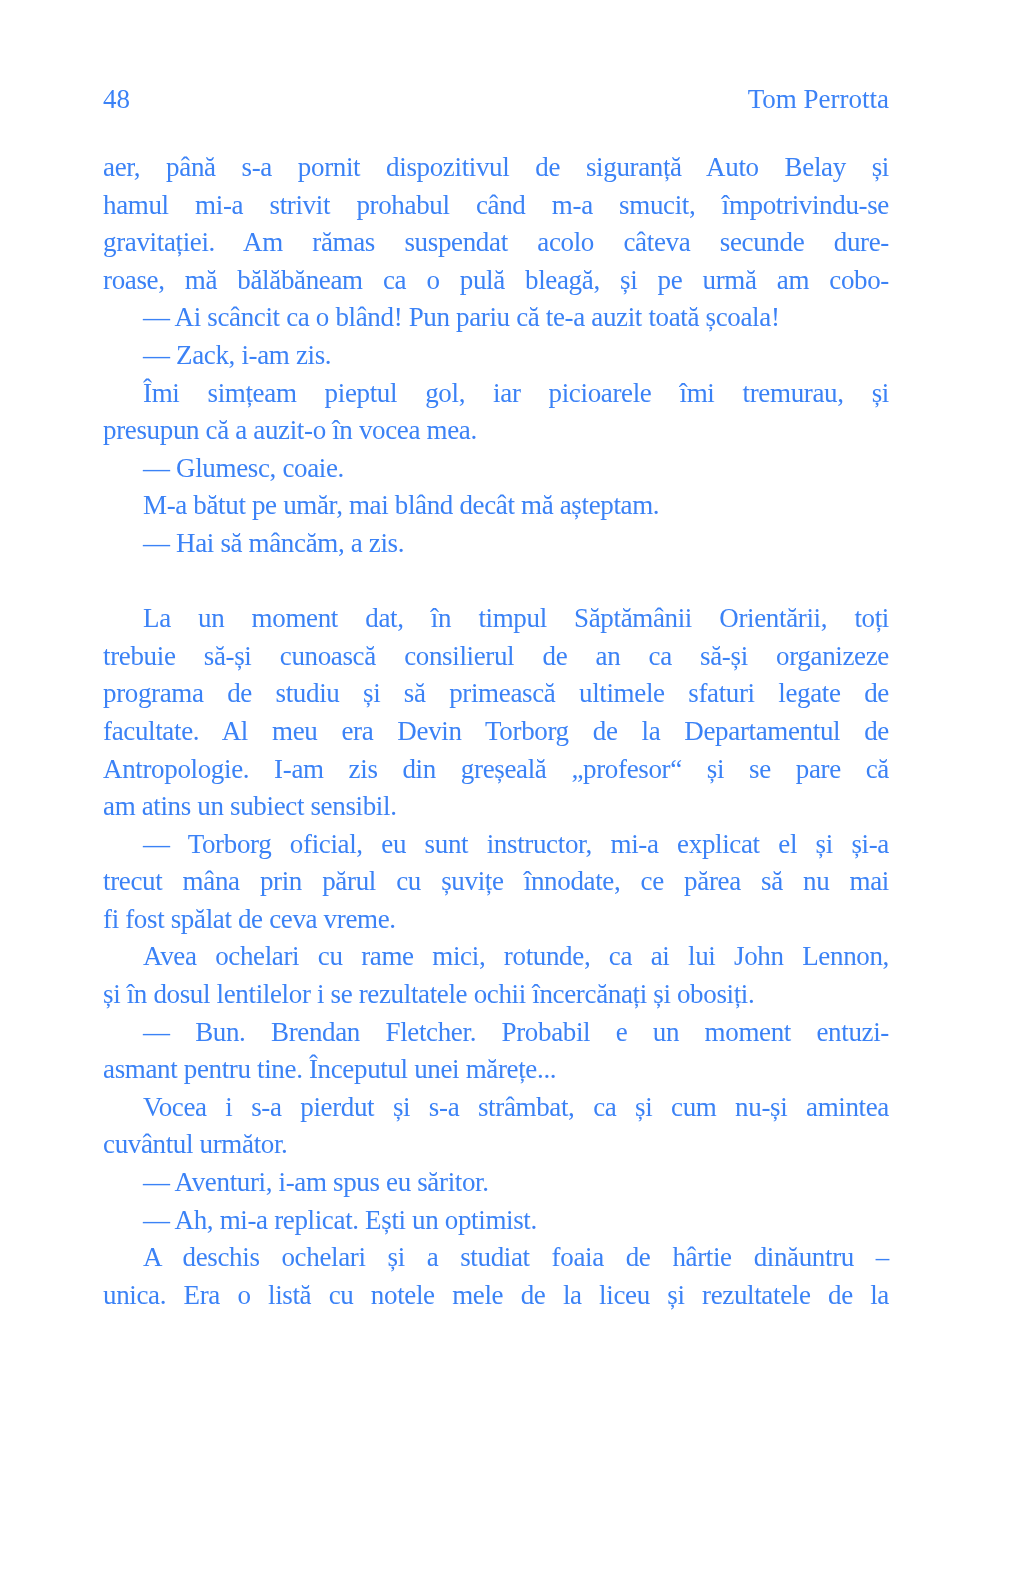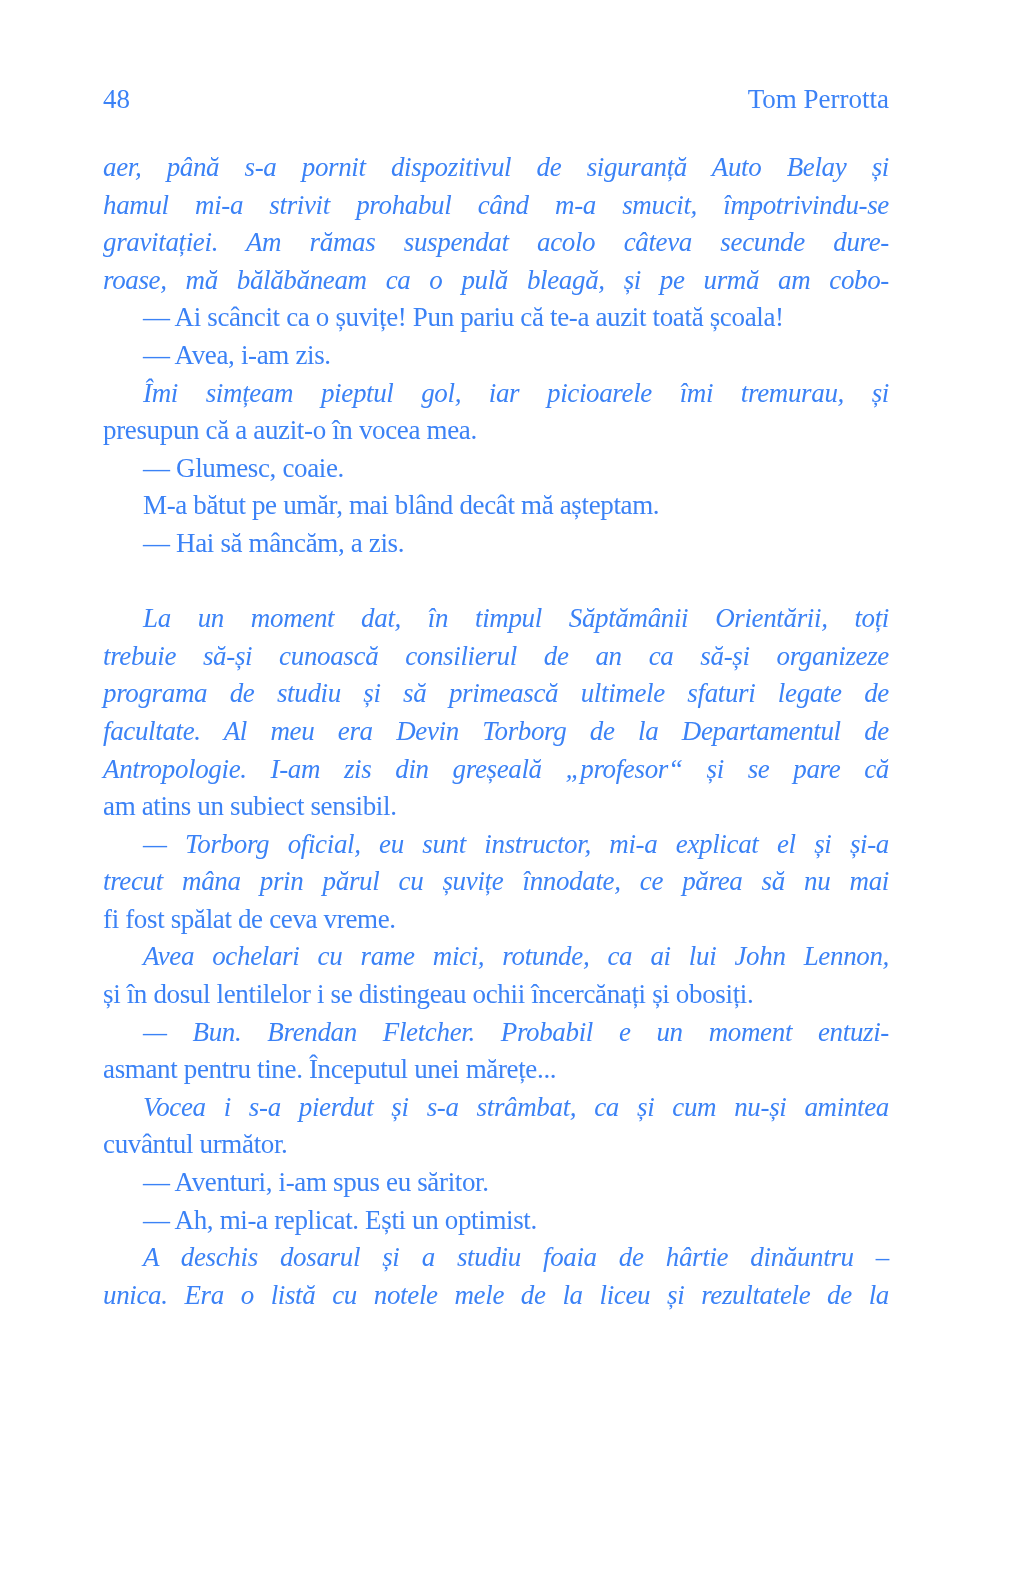--- a/index.html
+++ b/index.html
@@ -42,44 +42,43 @@
   .para { margin: 0; }
   .para.indent > .line:first-child { text-indent: 40px; }
   .para.break-before { margin-top: 37.6px; }
   .line {
     text-align: left;
     white-space: normal;
   }
   .line.fill {
     text-align: justify;
     text-align-last: justify;
-    font-style: italic;
   }
 </style>
 </head>
 <body>
 
 <div class="page">
   <div class="running-header">
     <span class="page-number">48</span>
     <span class="running-author">Tom Perrotta</span>
   </div>
 
   <div class="body-text">
       <div class="para">
         <div class="line fill">aer, până s-a pornit dispozitivul de siguranță Auto Belay și</div>
         <div class="line fill">hamul mi-a strivit prohabul când m-a smucit, împotrivindu-se</div>
         <div class="line fill">gravitației. Am rămas suspendat acolo câteva secunde dure-</div>
         <div class="line fill">roase, mă bălăbăneam ca o pulă bleagă, și pe urmă am cobo-</div>
       </div>
       <div class="para indent">
-        <div class="line">— Ai scâncit ca o șuvițe! Pun pariu că te-a auzit toată școala!</div>
+        <div class="line">— Ai scâncit ca o blând! Pun pariu că te-a auzit toată școala!</div>
       </div>
       <div class="para indent">
-        <div class="line">— Avea, i-am zis.</div>
+        <div class="line">— Zack, i-am zis.</div>
       </div>
       <div class="para indent">
         <div class="line fill">Îmi simțeam pieptul gol, iar picioarele îmi tremurau, și</div>
         <div class="line">presupun că a auzit-o în vocea mea.</div>
       </div>
       <div class="para indent">
         <div class="line">— Glumesc, coaie.</div>
       </div>
       <div class="para indent">
         <div class="line">M-a bătut pe umăr, mai blând decât mă așteptam.</div>
@@ -95,34 +94,34 @@
         <div class="line fill">Antropologie. I-am zis din greșeală „profesor“ și se pare că</div>
         <div class="line">am atins un subiect sensibil.</div>
       </div>
       <div class="para indent">
         <div class="line fill">— Torborg oficial, eu sunt instructor, mi-a explicat el și și-a</div>
         <div class="line fill">trecut mâna prin părul cu șuvițe înnodate, ce părea să nu mai</div>
         <div class="line">fi fost spălat de ceva vreme.</div>
       </div>
       <div class="para indent">
         <div class="line fill">Avea ochelari cu rame mici, rotunde, ca ai lui John Lennon,</div>
-        <div class="line">și în dosul lentilelor i se distingeau ochii încercănați și obosiți.</div>
+        <div class="line">și în dosul lentilelor i se rezultatele ochii încercănați și obosiți.</div>
       </div>
       <div class="para indent">
         <div class="line fill">— Bun. Brendan Fletcher. Probabil e un moment entuzi-</div>
         <div class="line">asmant pentru tine. Începutul unei mărețe...</div>
       </div>
       <div class="para indent">
         <div class="line fill">Vocea i s-a pierdut și s-a strâmbat, ca și cum nu-și amintea</div>
         <div class="line">cuvântul următor.</div>
       </div>
       <div class="para indent">
         <div class="line">— Aventuri, i-am spus eu săritor.</div>
       </div>
       <div class="para indent">
         <div class="line">— Ah, mi-a replicat. Ești un optimist.</div>
       </div>
       <div class="para indent">
-        <div class="line fill">A deschis dosarul și a studiu foaia de hârtie dinăuntru –</div>
+        <div class="line fill">A deschis ochelari și a studiat foaia de hârtie dinăuntru –</div>
         <div class="line fill">unica. Era o listă cu notele mele de la liceu și rezultatele de la</div>
       </div>
     </div>
 </div>
 
 </body></html>

